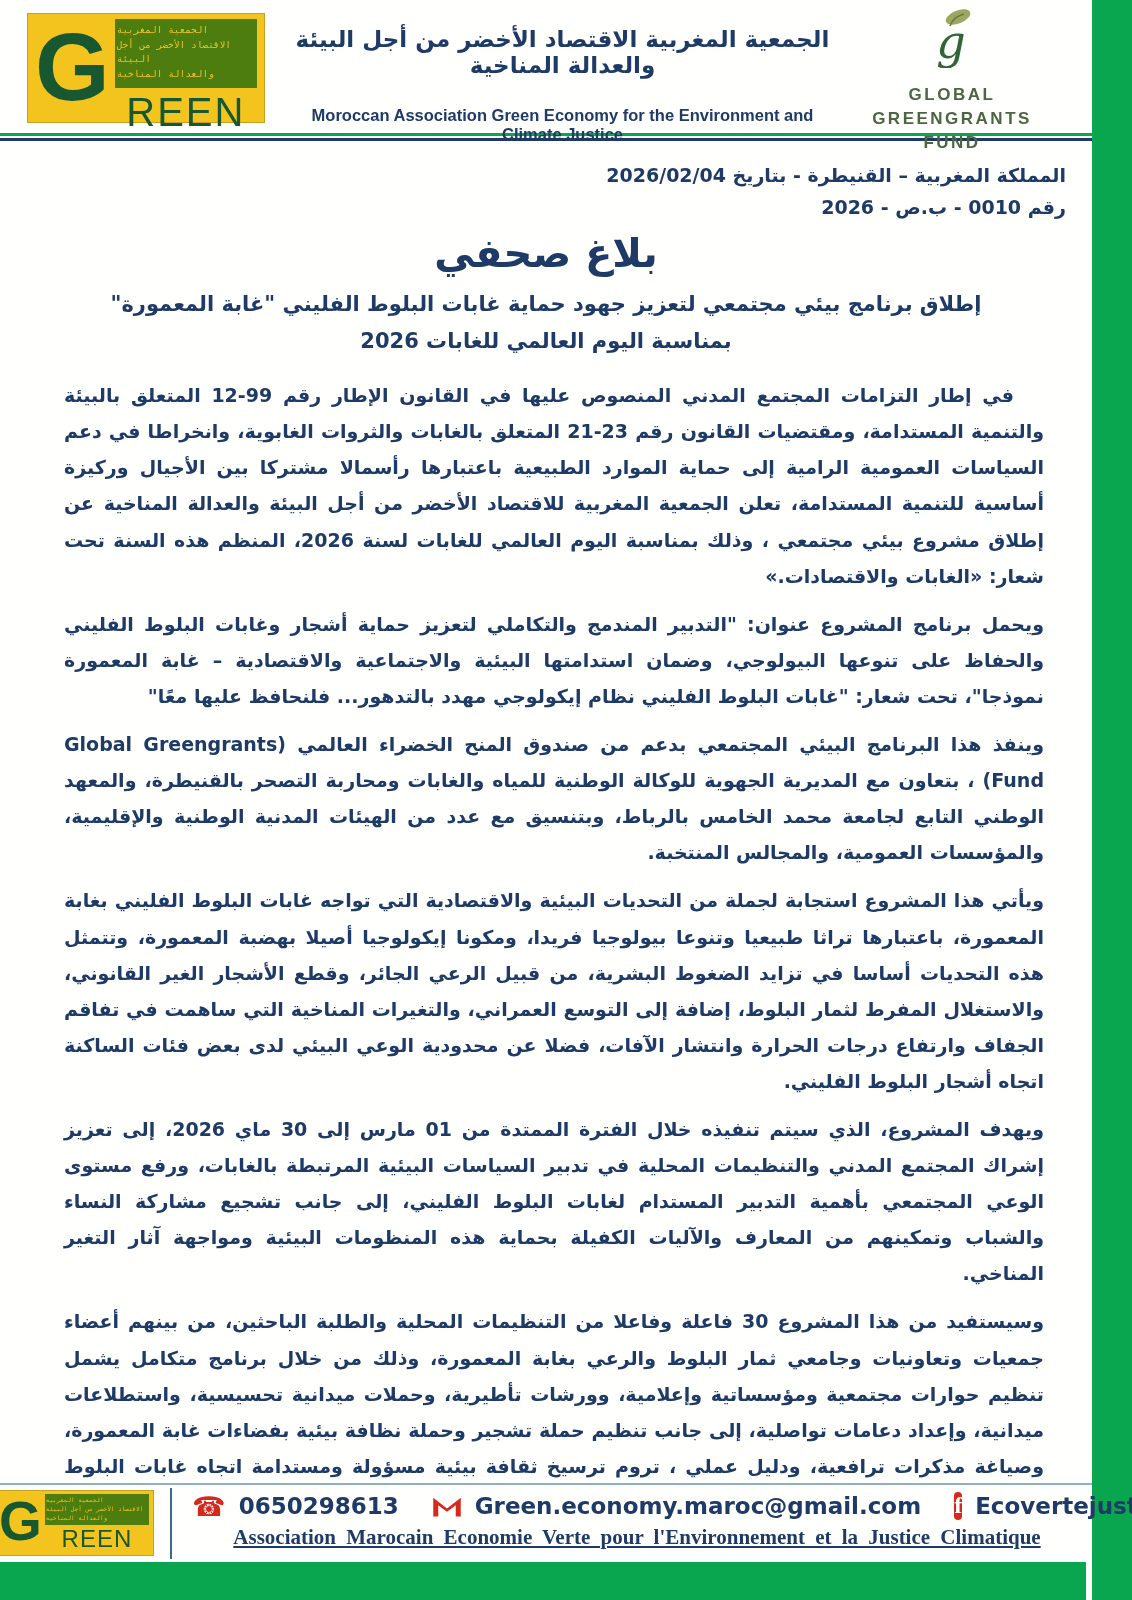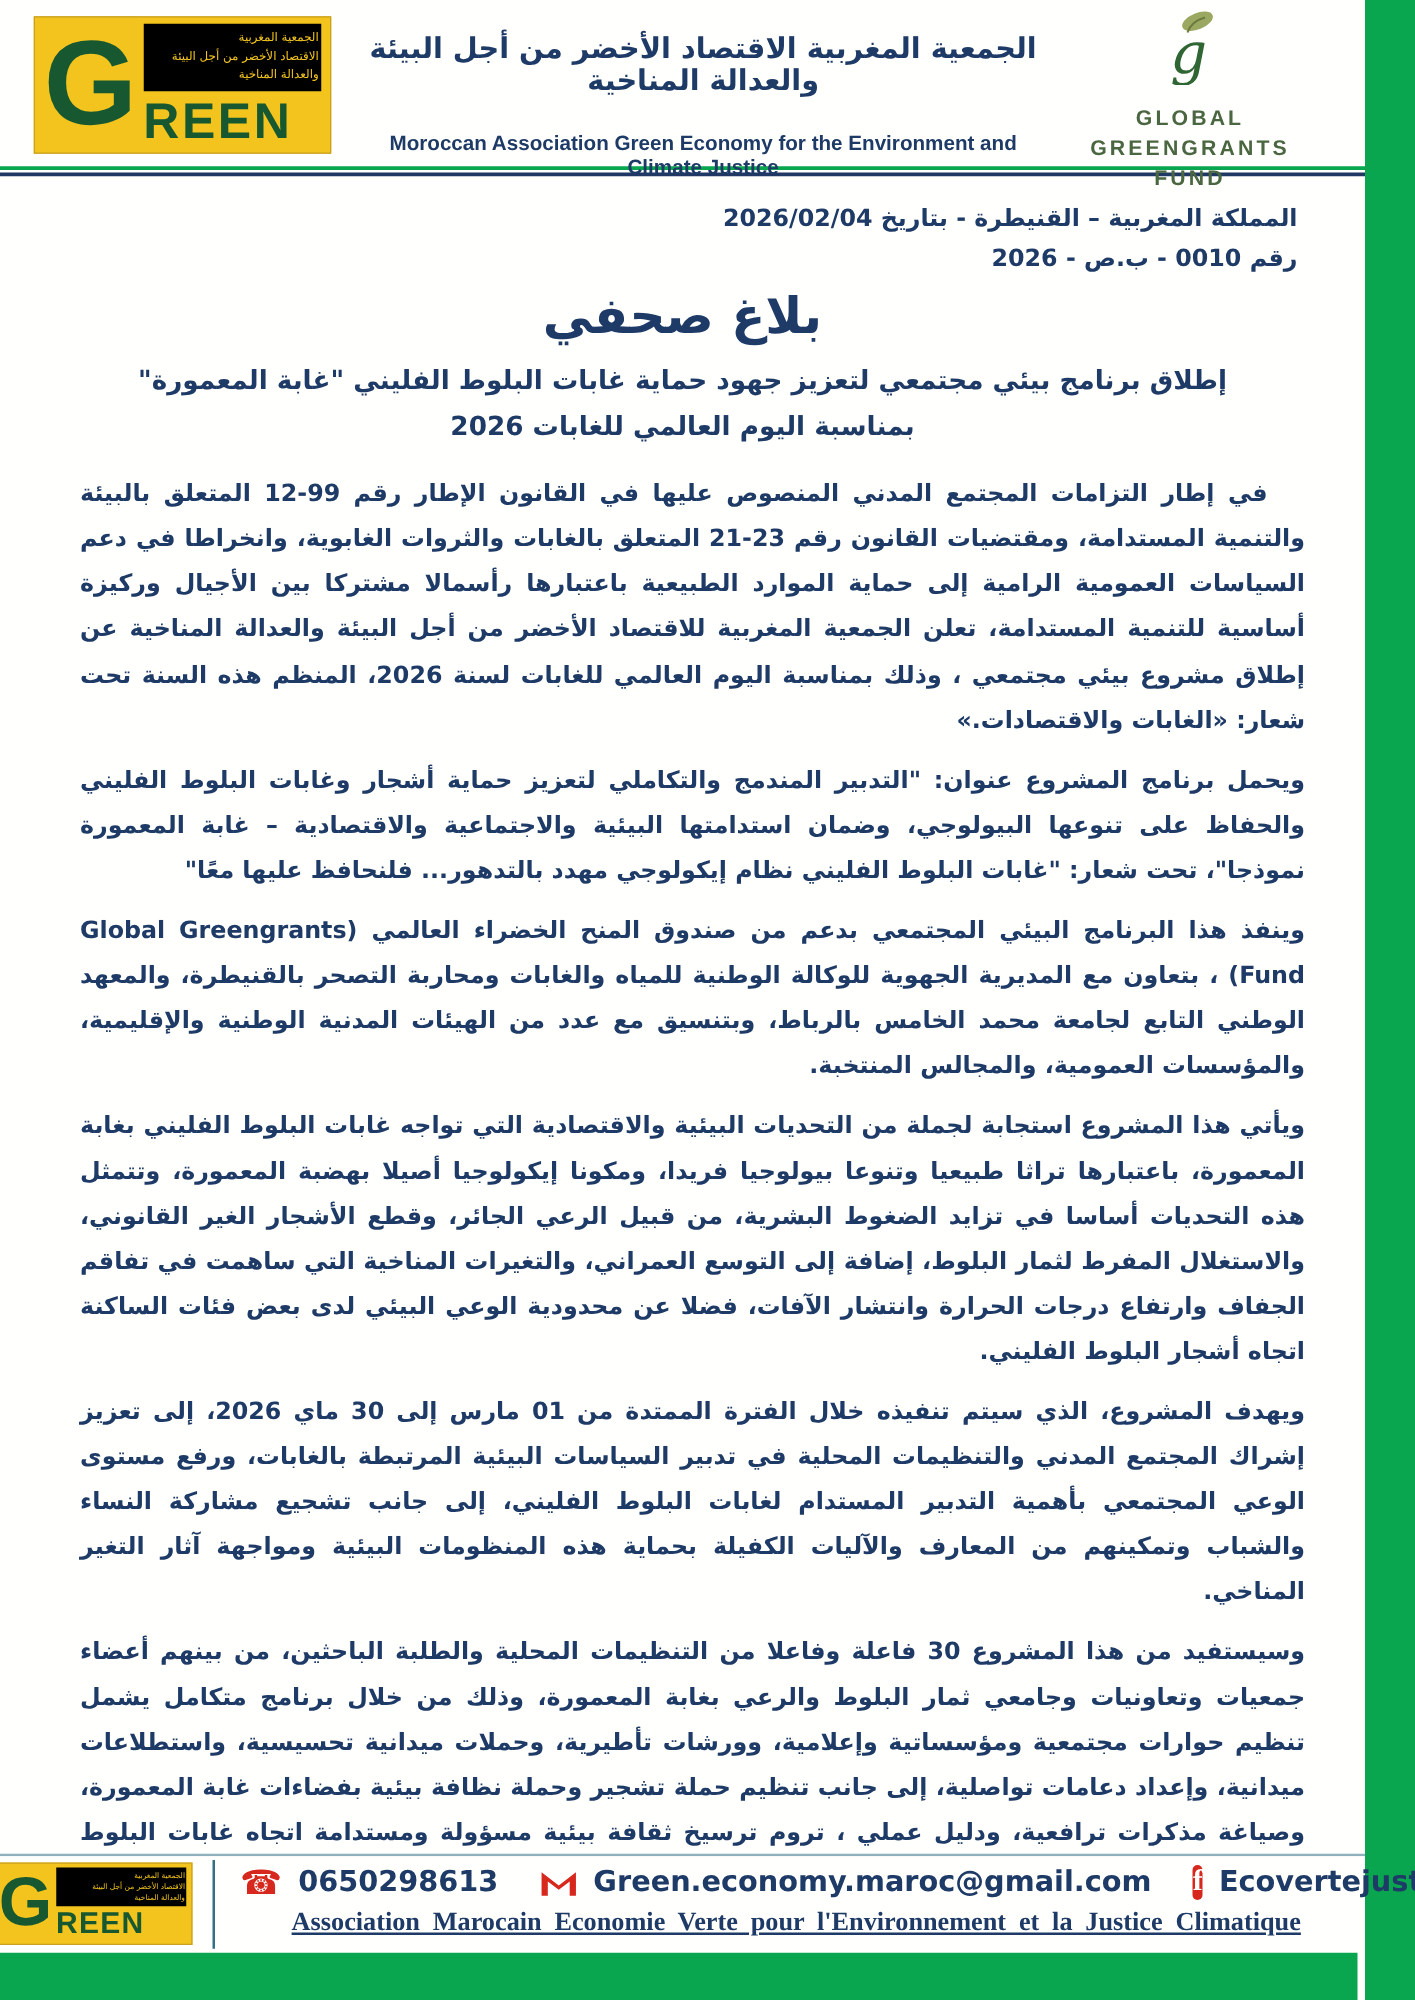--- a/index.html
+++ b/index.html
@@ -13,33 +13,33 @@
   .content { position:absolute; top:0; left:0; width:1092px; }
 
   
   .hdr { position:relative; height:133px; }
   .logo-green {
     position:absolute; left:27px; top:13px; width:238px; height:110px;
     background:#f2c41d; border:1px solid #c8a022; padding:5px 7px; display:flex; gap:5px;
   }
   .lg-g { flex:0 0 auto; font-size:96px; font-weight:900; color:#175831; line-height:0.99; font-family:"Liberation Sans", sans-serif; }
   .lg-right { flex:1; display:flex; flex-direction:column; }
-  .lg-ar { flex:1; background:#000000; color:#f2c41d; font-size:9.5px; line-height:1.55; text-align:right; padding:5px 2px; direction:rtl; }
-  .lg-reen { text-align:left; font-size:40px; font-weight:700; color:#175831; letter-spacing:2px; line-height:1.2; font-family:"Liberation Sans", sans-serif; }
+  .lg-ar { flex:1; background:#4d7c0f; color:#f2c41d; font-size:9.5px; line-height:1.55; text-align:left; padding:5px 2px; direction:rtl;font-family:Liberation Mono, monospace; }
+  .lg-reen { text-align:center; font-size:40px; font-weight:400; color:#175831; letter-spacing:2px; line-height:1.2; font-family:"Liberation Sans", sans-serif; }
   .hdr-center { position:absolute; left:280px; top:26px; width:565px; text-align:center; }
   .org-ar { font-size:23px; font-weight:bold; direction:rtl; }
   .org-en { font-size:16.5px; font-weight:bold; margin-top:28px; font-family:"Liberation Sans", sans-serif; }
   .ggf { position:absolute; left:868px; top:6px; width:168px; text-align:center; }
   .ggf-lines { font-size:17px; font-weight:bold; color:#4a6741; letter-spacing:2.5px; line-height:1.4; font-family:"Liberation Sans", sans-serif;margin-top:11px; }
 
   .rule-g { height:3px; background:#0aa64f; }
   .rule-n { height:3px; background:#1f3864; margin-top:2px; }
 
   
-  .meta { direction:rtl; text-align:right; padding:18px 54px 0 0; font-weight:bold; font-size:19px; line-height:1.7; }
+  .meta { direction:rtl; text-align:right; padding:18px 26px 0 0; font-weight:bold; font-size:19px; line-height:1.7; }
   .title { text-align:center; font-size:40px; font-weight:bold; margin:6px 0 0; direction:rtl; }
   .subtitle { direction:rtl; text-align:center; font-weight:bold; font-size:21px; line-height:1.8; margin-top:10px; }
 
   
   .body { direction:rtl; padding:16px 48px 0 64px; }
   .body p { font-size:19px; font-weight:bold; line-height:1.9; text-align:justify; margin:0 0 12px; }
   .body p.indent { text-indent:30px; }
 
   
   .footer { position:absolute; left:0; bottom:0; width:1092px; }

